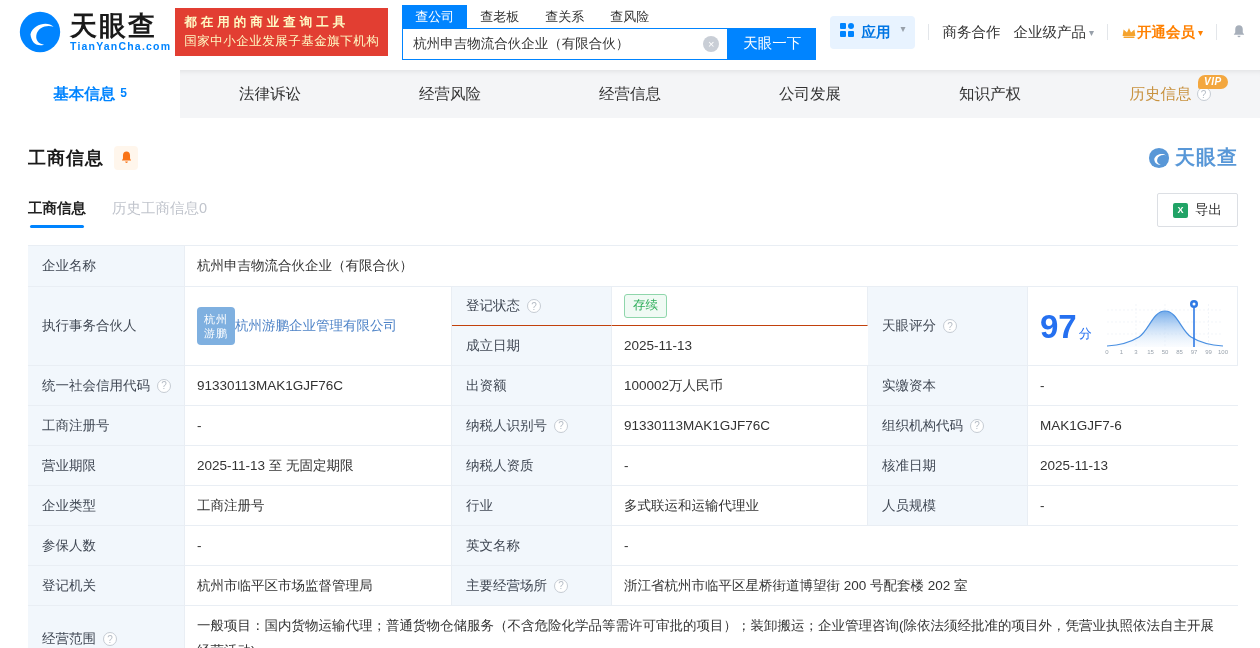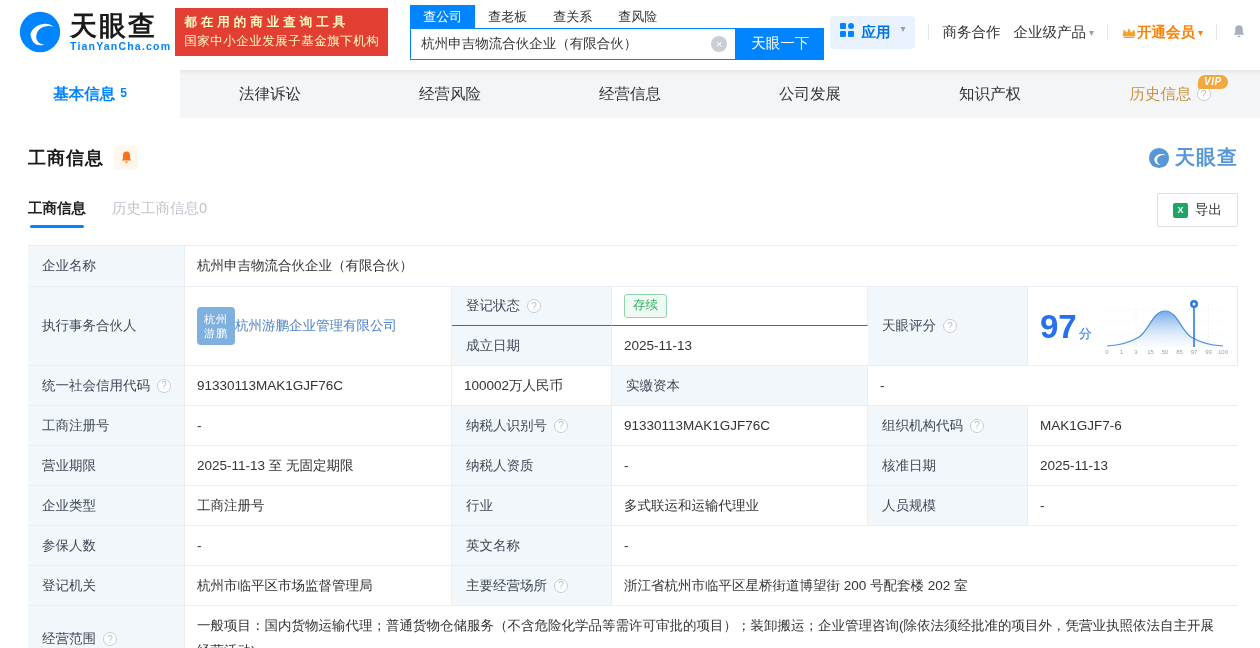--- a/index.html
+++ b/index.html
@@ -6,21 +6,21 @@
   body{width:1260px;height:648px;font-family:"Liberation Sans","DejaVu Sans",sans-serif;background:#fff;color:#333;overflow:hidden;position:relative}
 
   
   .topbar{height:70px;display:flex;align-items:center;padding:0 12px 6px 18px;background:#fff}
   .logo{display:flex;align-items:center;gap:8px;flex:none}
   .logo-txt .cn{font-size:27px;font-weight:bold;color:#1a1a1a;line-height:1.05;letter-spacing:2px}
   .logo-txt .en{font-size:10.5px;font-weight:bold;color:#0084ff;letter-spacing:1.2px}
   .slogan{margin-left:4px;background:#e23e32;color:#fef9c3;font-size:12.5px;padding:5px 9px;line-height:1.55;flex:none}
   .slogan .l1{letter-spacing:4px;font-weight:bold}
   .slogan .l2{letter-spacing:0.5px}
-  .search{margin-left:22px;width:414px;flex:none}
+  .search{margin-left:14px;width:414px;flex:none}
   .search-tabs{display:flex;font-size:13px;line-height:1}
   .search-tab{padding:5px 13px;cursor:pointer;color:#333}
   .search-tab.active{background:#0084ff;color:#fff}
   .search-row{display:flex;height:32px}
   .search-input-wrap{flex:1;position:relative;border:1px solid #0084ff;background:#fff;display:flex;align-items:center}
   .search-input{border:none;outline:none;width:100%;height:100%;padding:0 30px 0 10px;font-size:13.5px;color:#333;font-family:inherit}
   .clear-btn{position:absolute;right:8px;width:16px;height:16px;border-radius:50%;background:#c9ced6;color:#fff;font-size:11px;display:flex;align-items:center;justify-content:center;cursor:pointer}
   .tyc-btn{width:88px;background:#0084ff;color:#fff;border:none;font-size:14.5px;cursor:pointer;font-family:inherit}
   .topmenu{margin-left:auto;display:flex;align-items:center;gap:13px;font-size:14.5px;color:#333;white-space:nowrap}
   .apps-chip{display:flex;align-items:flex-start;gap:7px;background:#e8f3ff;color:#0076e4;padding:7px 10px;border-radius:4px;cursor:pointer;font-weight:bold}
@@ -261,20 +261,21 @@
     <div class="lbl" style="grid-column:3">成立日期</div>
     <div class="val">2025-11-13</div>
   </div>
 
   <div class="trow">
     <div class="lbl">
       <span>统一社会信用代码</span>
       <span class="help">?</span>
     </div>
     <div class="val">91330113MAK1GJF76C</div>
+    <div class="lbl">出资额</div>
     <div class="val">100002万人民币</div>
     <div class="lbl">实缴资本</div>
     <div class="val">-</div>
   </div>
 
   <div class="trow">
     <div class="lbl">工商注册号</div>
     <div class="val">-</div>
     <div class="lbl">
       <span>纳税人识别号</span>

